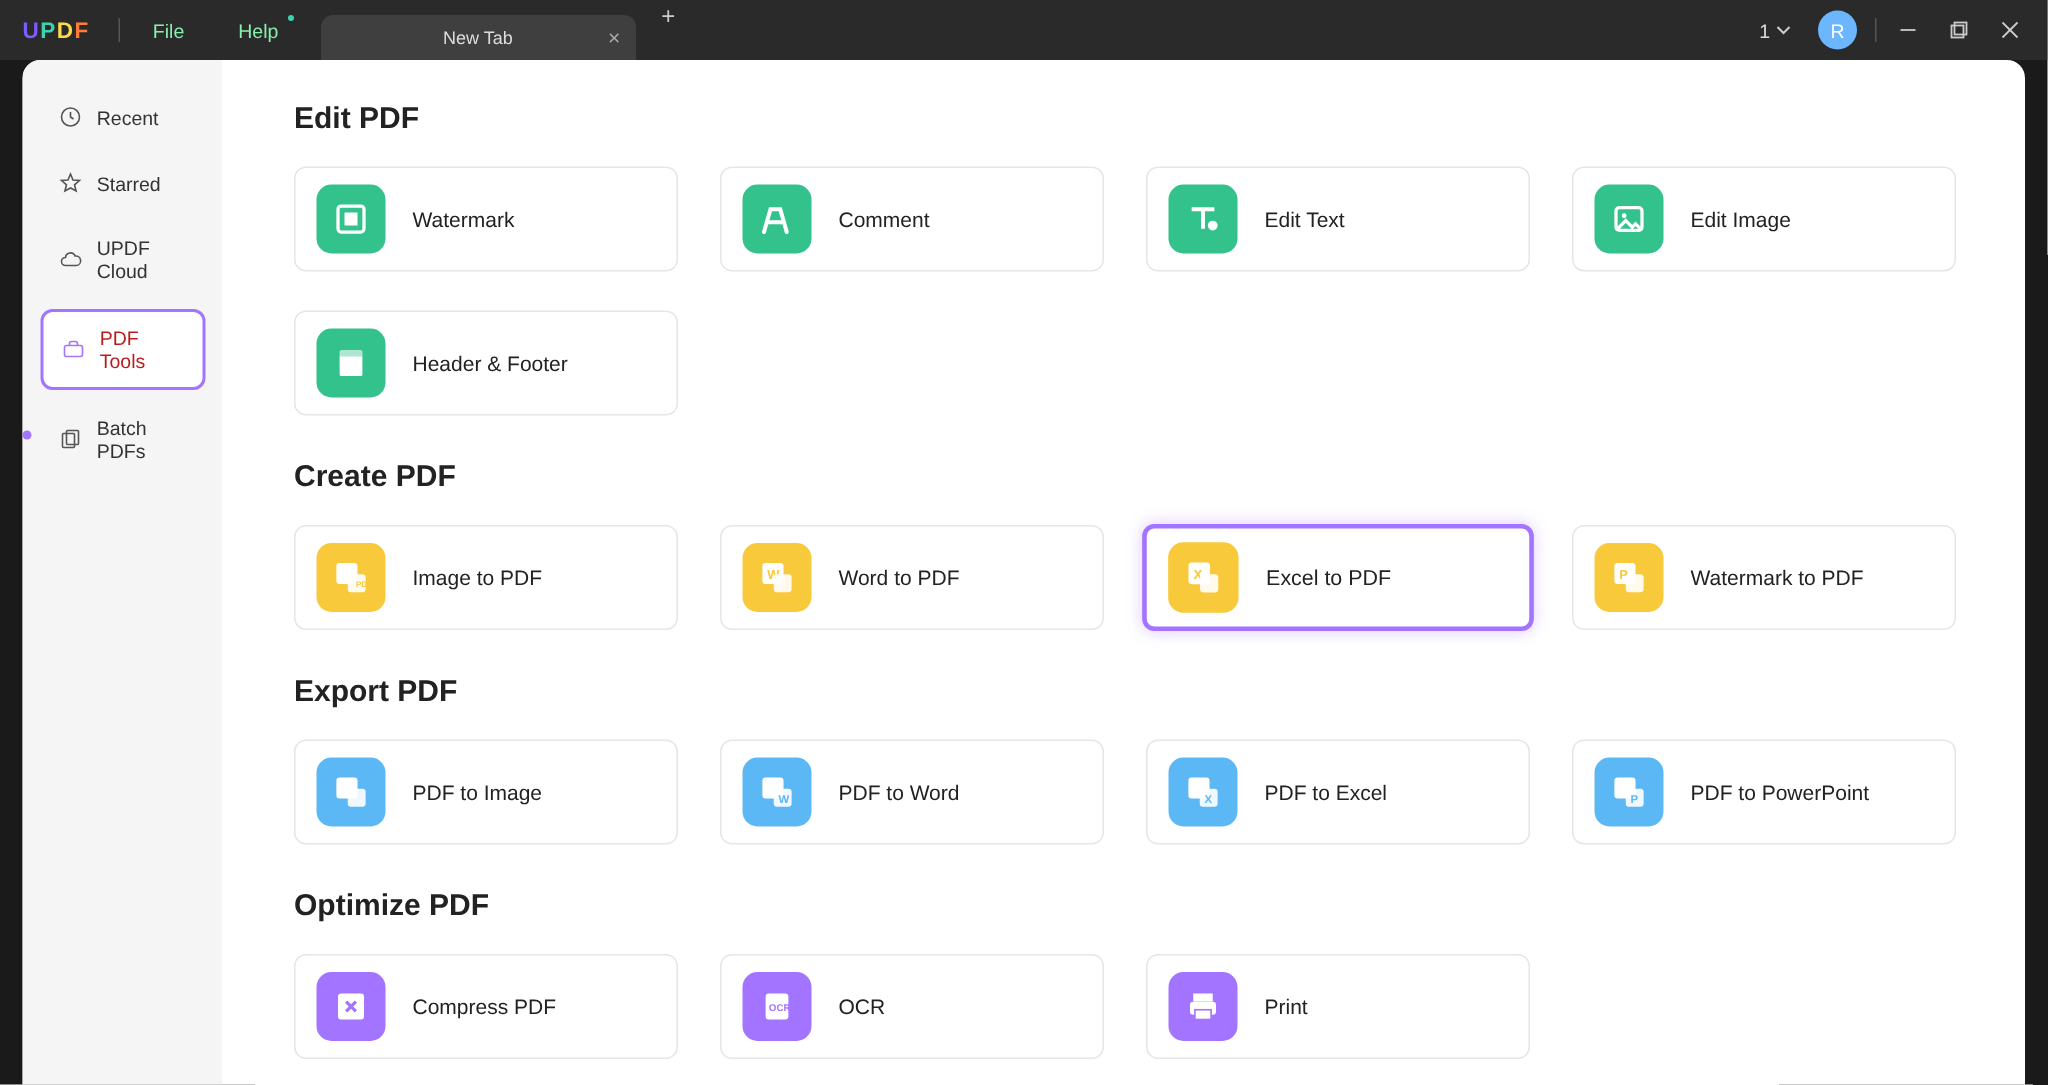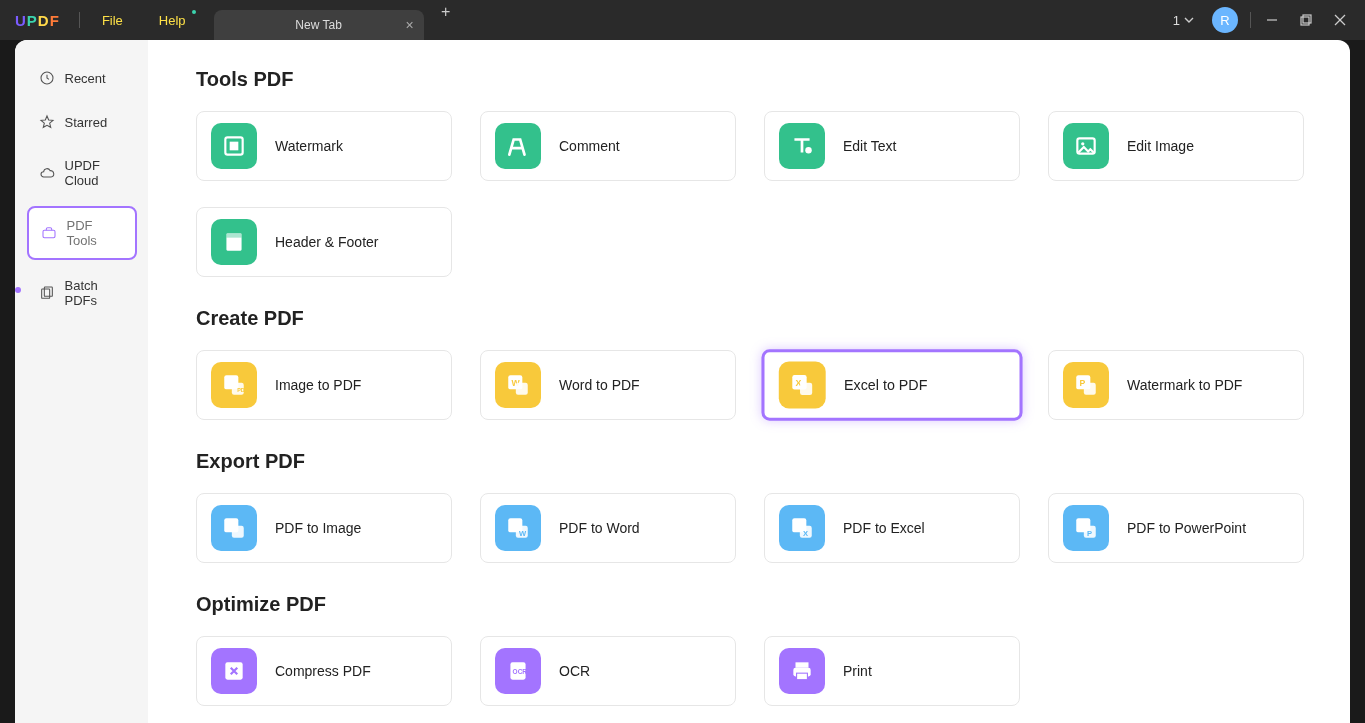--- a/index.html
+++ b/index.html
@@ -6,42 +6,42 @@
 body { width: 1365px; height: 723px; background: #1a1a1a; overflow: hidden; }
 
 
 .titlebar { height: 40px; background: #2a2a2a; display: flex; align-items: center; color: #ccc; }
 .logo { padding: 0 15px; font-weight: 700; font-size: 15px; display: flex; align-items: center; letter-spacing: 1px;}
 .logo .u { color: #7b5cff; }
 .logo .p { color: #3bd4ae; }
 .logo .d { color: #ffd94a; }
 .logo .f { color: #ff7b39; }
 .sep { width: 1px; height: 16px; background: #555; margin: 0 4px; }
-.menu-item { padding: 0 18px; font-size: 13px; color: #fde047; cursor: pointer; position: relative; height: 40px; display: flex; align-items: center;}
+.menu-item { padding: 0 18px; font-size: 13px; color: #86efac; cursor: pointer; position: relative; height: 40px; display: flex; align-items: center;}
 .help-dot { position: absolute; top: 10px; right: 8px; width: 4px; height: 4px; border-radius: 50%; background: #3bd4ae; }
 .tabs { display: flex; height: 40px; margin-left: 10px; }
 .tab { background: #3f3f3f; color: #ddd; font-size: 12px; width: 210px; height: 30px; display: flex; align-items: center; justify-content: center; border-radius: 8px 8px 0 0; position: relative; margin-top: 10px;}
 .tab-close { position: absolute; right: 10px; cursor: pointer; color: #aaa; font-size: 14px;}
 .new-tab-btn { width: 24px; height: 24px; color: #ccc; display:flex; align-items:center; justify-content:center; margin-left:10px; font-size: 16px; cursor:pointer;}
 .titlebar-right { margin-left: auto; display: flex; align-items: center; padding-right: 8px;}
 .count-drop { color:#ddd; font-size:13px; padding: 0 10px; display:flex; align-items:center; gap:4px; cursor:pointer;}
 .avatar { width: 26px; height: 26px; border-radius: 50%; background: #6bb6ff; color: #fff; font-size: 13px; display:flex; align-items:center; justify-content:center; margin: 0 8px;}
 .winbtns { display:flex; align-items:center;}
 .winbtn { width: 34px; height: 40px; display:flex; align-items:center; justify-content:center; color:#ccc; cursor:pointer;}
 .winbtn svg { width: 12px; height: 12px; stroke: #ccc; stroke-width:1.2; fill:none;}
 
 
 .workspace { position: absolute; top: 40px; left: 15px; right: 15px; bottom: 0; background: #fff; border-radius: 12px 12px 0 0; display:flex; overflow:hidden;}
 .sidebar { width: 133px; background: #f5f5f5; padding-top: 20px; display:flex; flex-direction:column; align-items:center; gap: 8px;}
 .side-item { width: 110px; padding: 10px 12px; border-radius: 8px; display:flex; align-items:center; gap:10px; color:#333; font-size:13px; cursor:pointer;}
 .side-item .side-icon { width:16px; height:16px; flex-shrink:0; display:flex; align-items:center; justify-content:center;}
 .side-item .side-icon svg { width:16px; height:16px; stroke:#555; fill:none; stroke-width:1.6;}
 .side-item.active { border: 2px solid #a374ff; background:#fff;}
 .side-item.active .side-icon svg { stroke:#a374ff;}
-.side-item.active span { color:#737373;}
+.side-item.active span { color:#b91c1c;}
 
 
 .content { flex:1; padding: 20px 48px 10px 48px; overflow:auto;}
 .section-title { font-size: 20px; font-weight:600; margin: 8px 0 20px 0; color:#222;}
 .cards { display:grid; grid-template-columns: repeat(4, 256px); gap: 26px 28px; margin-bottom: 30px;}
 .card { height: 70px; background:#fff; border:1px solid #e6e6e6; border-radius:8px; display:flex; align-items:center; padding:0 14px; gap:18px; cursor:pointer;}
 .card.active { border:3px solid #a374ff; box-shadow:0 0 10px rgba(163,116,255,.35); transform: scale(1.02);}
 .card-icon { width:46px; height:46px; border-radius:10px; display:flex; align-items:center; justify-content:center; flex-shrink:0;}
 .card-icon svg { width:26px; height:26px; fill:#fff;}
 .card-label { font-size:14px; color:#222;}
@@ -150,21 +150,21 @@
             <rect x="4" y="6" width="12" height="14" rx="1"></rect>
             <rect x="8" y="3" width="12" height="14" rx="1"></rect>
           </svg>
         </span>
       <span>Batch PDFs</span>
     </div>
   </div>
 
   <div class="content">
 
-    <div class="section-title">Tools PDF</div>
+    <div class="section-title">Edit PDF</div>
     <div class="cards">
       <div class="card">
         <div class="card-icon ic-green">
             <svg viewBox="0 0 24 24">
               <rect x="4" y="4" width="16" height="16" rx="2" fill="none" stroke="#fff" stroke-width="2"></rect>
               <rect x="8" y="8" width="8" height="8" fill="#fff"></rect>
             </svg>
           </div>
         <span class="card-label">Watermark</span>
       </div>

